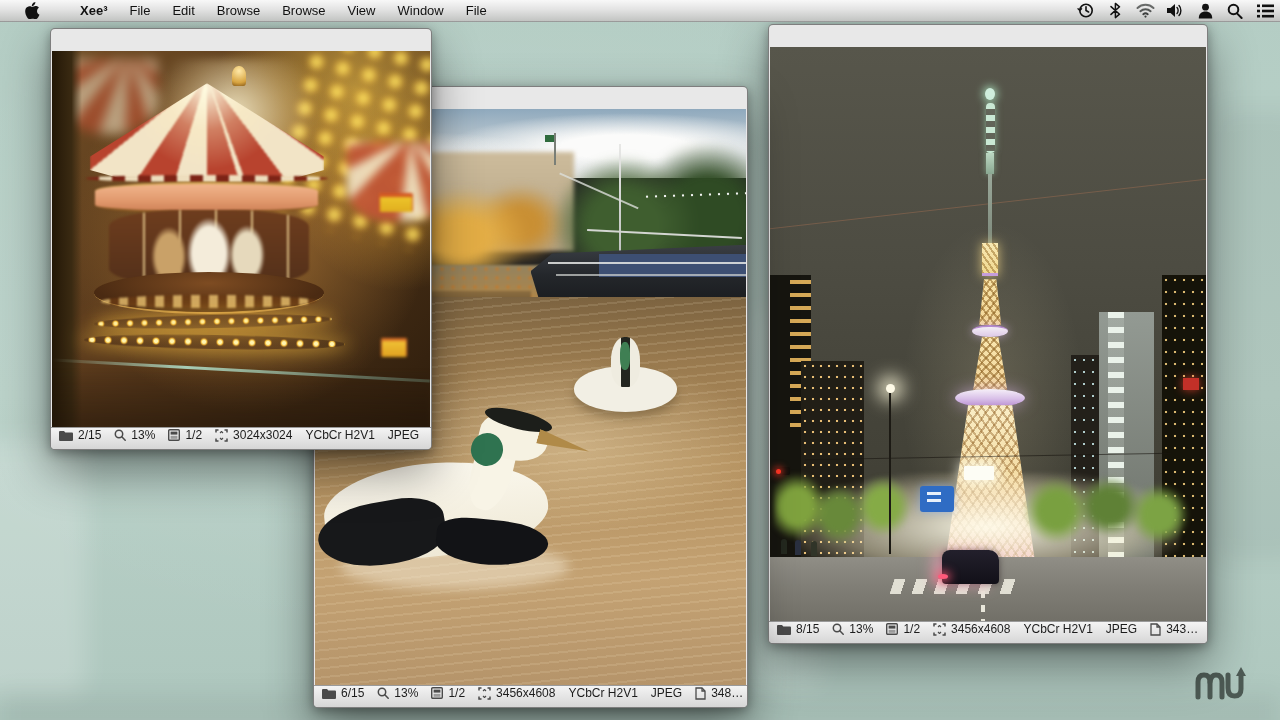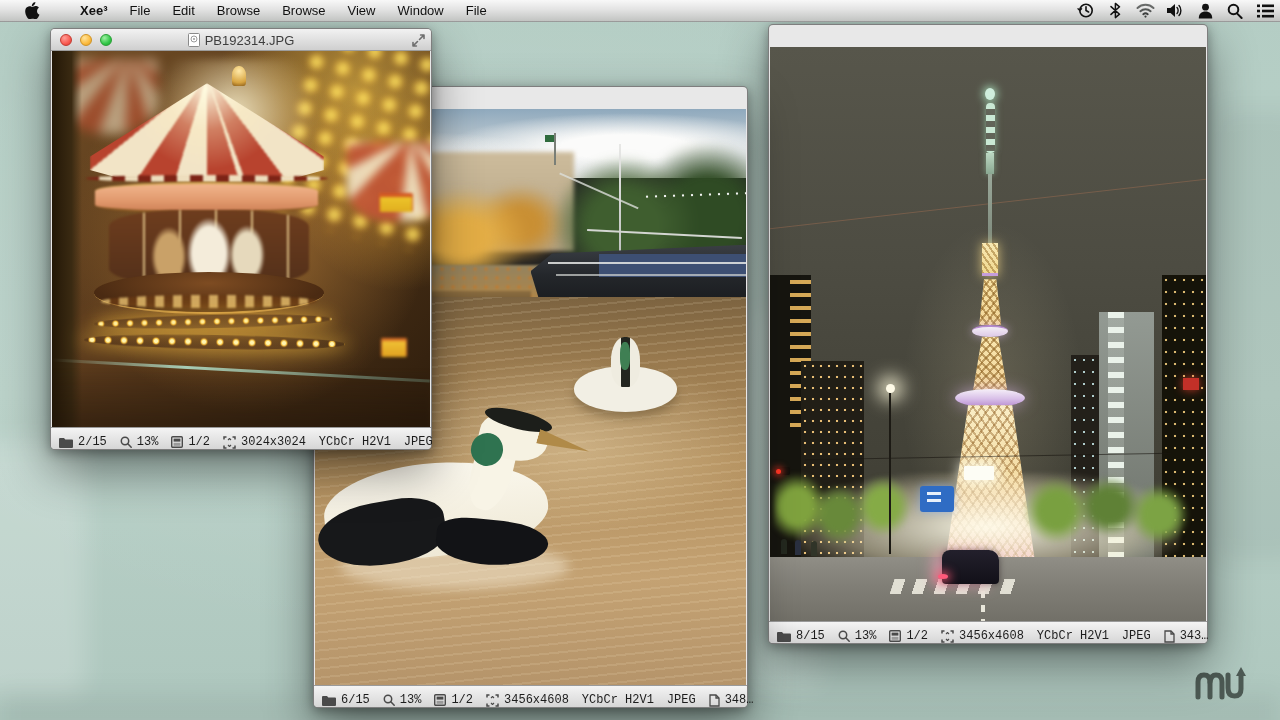--- a/index.html
+++ b/index.html
@@ -45,21 +45,21 @@
   .titletext { position:absolute; left:0; right:0; top:0; height:22px; display:flex; align-items:center;
       justify-content:center; gap:5px; font-size:13px; color:#3e3e3e; }
   .window.inactive .titletext { color:#8b8b8b; }
   .doc-ico { width:12px; height:14px; flex:0 0 auto; }
   .fs-btn { position:absolute; right:5px; top:4px; width:15px; height:15px; }
 
   .content { position:absolute; left:1px; right:1px; overflow:hidden; background:#222; }
 
   .statusbar { position:absolute; left:0; right:0; bottom:0; height:22px; border-radius:0 0 4px 4px;
       background:linear-gradient(180deg,#f4f4f4,#d6d6d6); border-top:1px solid #9a9a9a;
-      display:flex; align-items:flex-end; gap:13px; padding:0 8px; font-size:12px; color:#1c1c1c; white-space:nowrap;font-family:Liberation Mono, monospace; }
+      display:flex; align-items:flex-start; gap:13px; padding:0 8px; font-size:12px; color:#1c1c1c; white-space:nowrap; }
   .seg { display:flex; align-items:center; gap:5px; }
   .seg svg { display:block; }
 
   
   #win-carousel { left:50px; top:28px; width:382px; height:422px; z-index:30; }
   #win-carousel .content { top:22px; height:378px; }
   #win-river { left:313px; top:86px; width:435px; height:622px; z-index:20; }
   #win-river .content { top:22px; height:578px; }
   #win-skytree { left:768px; top:24px; width:440px; height:620px; z-index:10; }
   #win-skytree .content { top:22px; height:576px; }
@@ -466,39 +466,20 @@
       <svg width="11" height="13" viewBox="0 0 11 13" fill="none" stroke="#4a4a4a" stroke-width="1.3">
           <path d="M1,1 H7 L10,4 V12 H1 Z"></path>
           <path d="M7,1 V4 H10"></path>
         </svg>
       <span>348…</span>
     </div>
   </div>
 </div>
 
 <div class="window" id="win-carousel">
-  <div class="titlebar">
-    <div class="lights">
-      <div class="light close"></div>
-      <div class="light min"></div>
-      <div class="light zoom"></div>
-    </div>
-    <div class="titletext">
-      <svg class="doc-ico" viewBox="0 0 12 14" fill="#fff" stroke="#8a8a8a" stroke-width="1">
-        <rect x="0.5" y="0.5" width="11" height="13" rx="1"></rect>
-          <circle cx="6" cy="6" r="3" fill="none" stroke="#9a9a9a"></circle>
-          <circle cx="6" cy="6" r="1" fill="#9a9a9a" stroke="none"></circle>
-      </svg>
-      <span>PB192314.JPG</span>
-    </div>
-    <svg class="fs-btn" viewBox="0 0 15 15" fill="none" stroke="#6e6e6e" stroke-width="1.6" stroke-linecap="round">
-      <path d="M8.5,6.5 L13,2 M13,2 h-3.4 M13,2 v3.4"></path>
-        <path d="M6.5,8.5 L2,13 M2,13 h3.4 M2,13 v-3.4"></path>
-    </svg>
-  </div>
   <div class="content">
     <div class="photo">
       <div class="car-bg"></div>
       <div class="car-bokeh2"></div>
       <div class="car-bokeh"></div>
       <div class="car-frame"></div>
       <div class="car-glow"></div>
       <div class="car-finial"></div>
       <div class="car-canopy"></div>
       <div class="car-scallop"></div>

